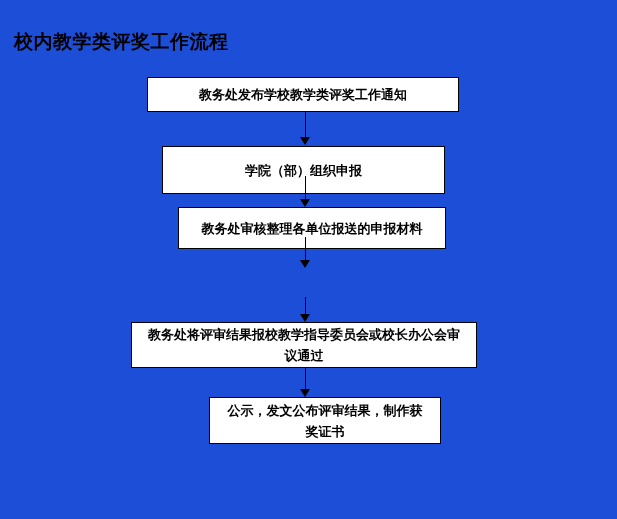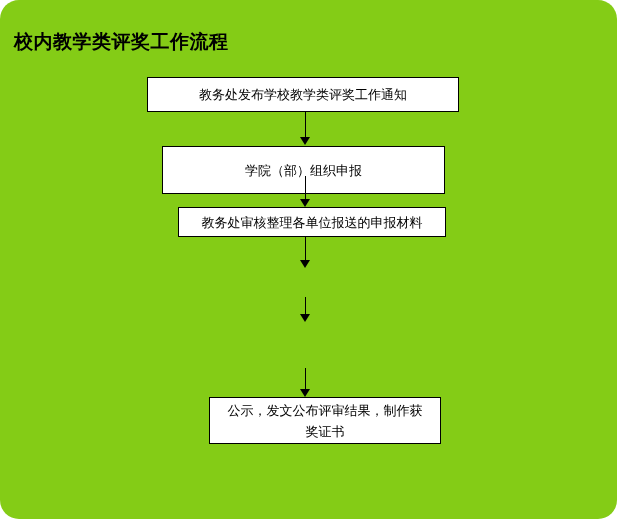--- a/index.html
+++ b/index.html
@@ -5,24 +5,23 @@
 <style>
   html, body {
     margin: 0;
     padding: 0;
     background: #ffffff;
   }
   #page {
     position: relative;
     width: 617px;
     height: 519px;
-    background: #84cc16;
+    background: #1d4ed8;
     overflow: hidden;
     font-family: "DejaVu Sans", "Liberation Sans", sans-serif;
-    border-radius: 19px;
   }
   #page-title {
     position: absolute;
     left: 14px;
     top: 29px;
     font-size: 19px;
     font-weight: bold;
     letter-spacing: 0.5px;
     color: #000000;
     white-space: nowrap;
@@ -34,20 +33,21 @@
     border: 1.6px solid #000000;
     background: #ffffff;
     color: #000000;
     font-size: 13px;
     line-height: 21px;
     text-align: center;
     display: flex;
     align-items: center;
     justify-content: center;
     padding: 0 16px;
+    font-weight: bold;
   }
   .flow-box .box-label {
     display: block;
     white-space: pre-line;
   }
   .connector {
     position: absolute;
     width: 0;
     border-left: 1.6px solid #000000;
   }
@@ -74,31 +74,34 @@
   <div class="connector" style="left:305px; top:112px; height:26px;"></div>
   <div class="arrow-head" style="left:299.5px; top:137px;"></div>
 
   <div class="flow-box" style="left:162px; top:146px; width:283px; height:48px;">
     <span class="box-label">学院（部）组织申报</span>
   </div>
 
   <div class="connector" style="left:305px; top:176px; height:23px;"></div>
   <div class="arrow-head" style="left:299.5px; top:199px;"></div>
 
-  <div class="flow-box" style="left:178px; top:207px; width:268px; height:30px;">
+  <div class="flow-box" style="left:178px; top:207px; width:268px; height:42px;">
     <span class="box-label">教务处审核整理各单位报送的申报材料</span>
   </div>
 
   <div class="connector" style="left:305px; top:237px; height:23px;"></div>
   <div class="arrow-head" style="left:299.5px; top:260px;"></div>
 
 
   <div class="connector" style="left:305px; top:297px; height:17px;"></div>
   <div class="arrow-head" style="left:299.5px; top:314px;"></div>
 
+  <div class="flow-box" style="left:131px; top:322px; width:346px; height:46px;">
+    <span class="box-label">教务处将评审结果报校教学指导委员会或校长办公会审议通过</span>
+  </div>
 
   <div class="connector" style="left:305px; top:368px; height:21px;"></div>
   <div class="arrow-head" style="left:299.5px; top:389px;"></div>
 
   <div class="flow-box" style="left:209px; top:397px; width:232px; height:47px;">
     <span class="box-label">公示，发文公布评审结果，制作获奖证书</span>
   </div>
 
 </div>
 

